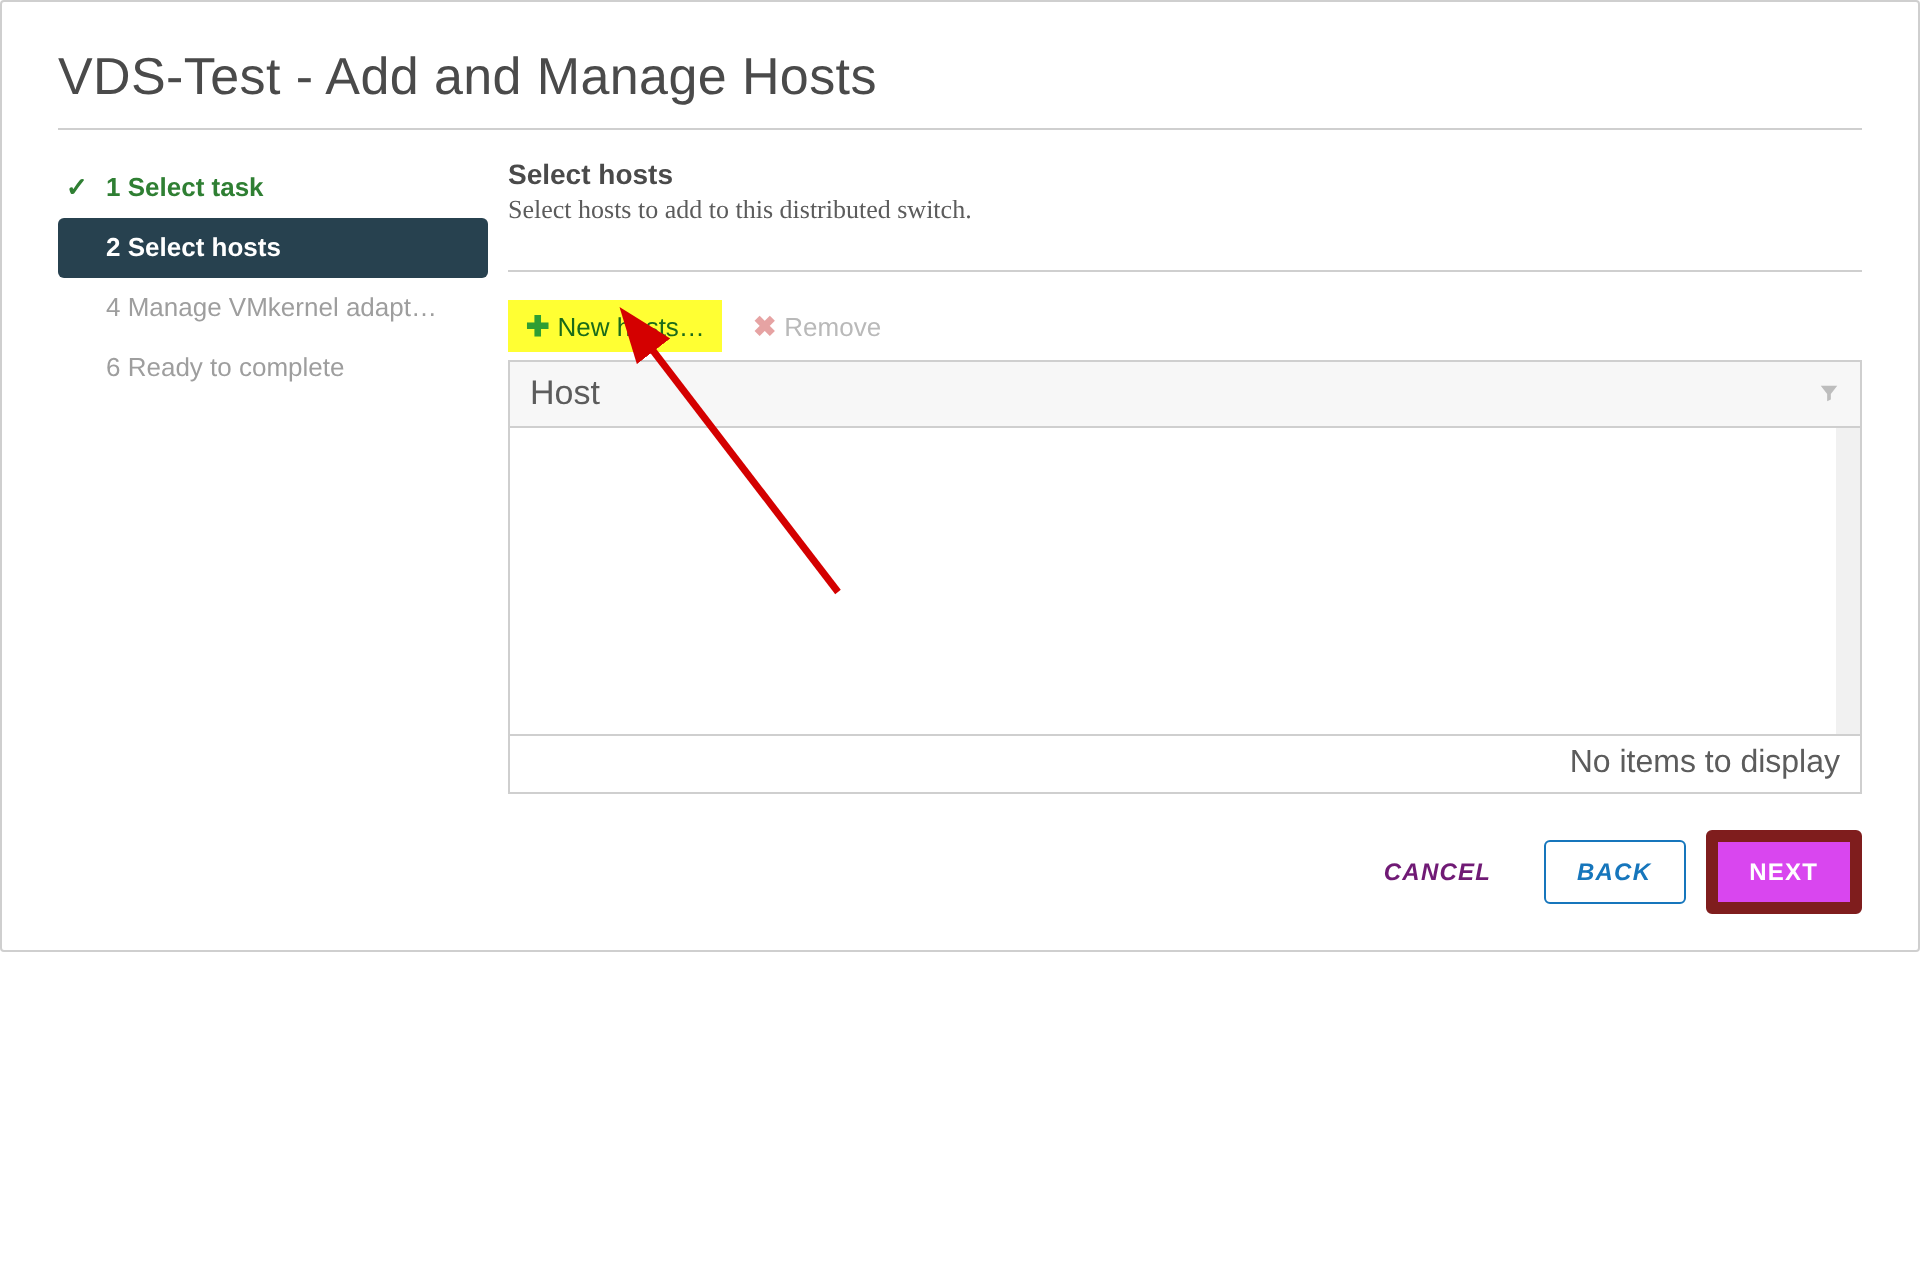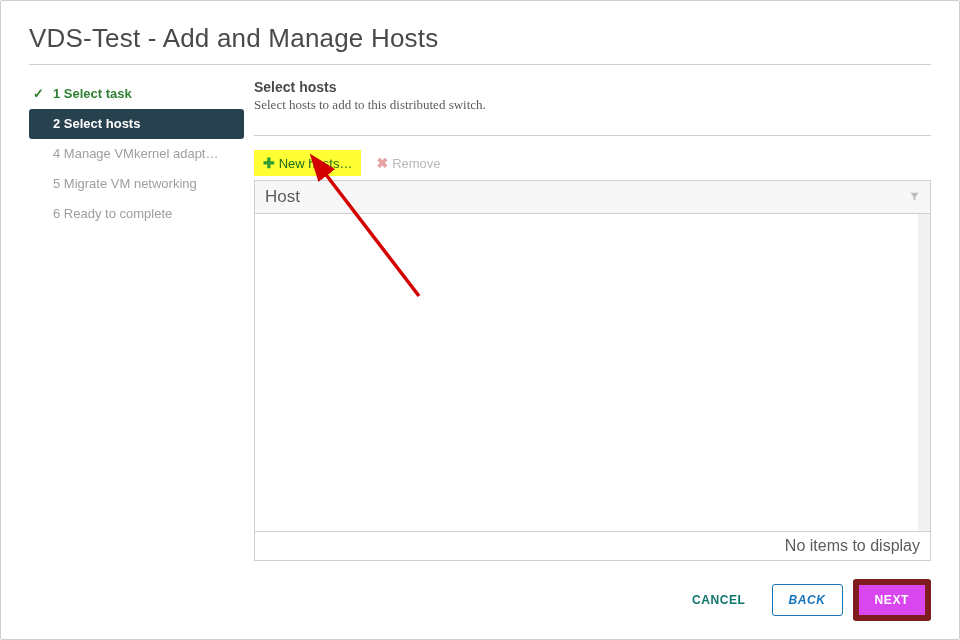--- a/index.html
+++ b/index.html
@@ -1,18 +1,18 @@
 <!DOCTYPE html>
 <html><head>
 <meta charset="utf-8">
 <style>
   * { box-sizing: border-box; }
   html, body { margin: 0; padding: 0; font-family: Arial, Helvetica, sans-serif; background: #fff; }
   .dialog {
-    width: 960px; height: 640px; border: 1px solid #cfcfcf; border-radius: 2px;
+    width: 960px; height: 476px; border: 1px solid #cfcfcf; border-radius: 2px;
     padding: 22px 28px 18px 28px; display: flex; flex-direction: column;
     position: relative;
   }
   .title-row { border-bottom: 1px solid #cfcfcf; padding-bottom: 10px; margin-bottom: 14px; }
   .title { font-size: 26px; color: #4a4a4a; font-weight: 300; letter-spacing: 0.2px; }
   .body { display: flex; flex: 1 1 auto; min-height: 0; }
   .wizard-steps { width: 225px; padding-right: 10px; }
   .step { font-size: 13px; color: #5c5c5c; padding: 6px 8px 6px 24px; position: relative; border-radius: 3px; line-height: 18px; white-space: nowrap; overflow: hidden; text-overflow: ellipsis; cursor: pointer; }
   .step.done { color: #2f7f33; font-weight: 600; }
   .step.done .check { position: absolute; left: 4px; top: 6px; color: #2f7f33; }
@@ -32,21 +32,21 @@
   .grid { border: 1px solid #cfcfcf; border-top: 1px solid #cfcfcf; margin-top: 4px; flex: 1 1 auto; display: flex; flex-direction: column; min-height: 0; }
   .grid-head { display: flex; background: #f7f7f7; border-bottom: 1px solid #cfcfcf; }
   .gh-cell { flex: 1; font-size: 17px; color: #5c5c5c; padding: 6px 10px; display: flex; justify-content: space-between; align-items: center; border-right: 1px solid #cfcfcf; }
   .gh-cell:last-child { border-right: none; }
   .filter-icon { color: #bdbdbd; cursor: pointer; }
   .grid-body { flex: 1 1 auto; background: #fff; position: relative; display: flex; }
   .grid-body::after { content: ""; position: absolute; right: 0; top: 0; bottom: 0; width: 12px; background: #f1f1f1; }
   .grid-foot { border-top: 1px solid #cfcfcf; text-align: right; font-size: 16px; color: #5c5c5c; padding: 5px 10px; background: #fff; }
   .footer { display: flex; justify-content: flex-end; align-items: center; gap: 10px; padding-top: 18px; }
   .btn { font-size: 12px; letter-spacing: 0.6px; padding: 8px 16px; border-radius: 3px; cursor: pointer; font-weight: 600; }
-  .btn.cancel { color: #0f766e; background: transparent; border: none; }
+  .btn.cancel { color: #701a75; background: transparent; border: none; font-style: italic; }
   .btn.back { color: #1676bc; background: #fff; border: 1px solid #1676bc; font-style: italic; }
   .btn.next { color: #fff; background: #d946ef; border: 6px solid #7f1d1d; }
   .annotation { position: absolute; pointer-events: none; }
   .arrow-svg { position: absolute; left: 258px; top: 140px; width: 170px; height: 160px; }
 </style>
 </head>
 <body>
 
 <div class="dialog">
 
@@ -59,23 +59,20 @@
     <div class="wizard-steps">
       <div class="step done">
         <span class="check">✓</span>
         <span>1 Select task</span>
       </div>
       <div class="step current">
         <span>2 Select hosts</span>
       </div>
       <div class="step disabled">
         <span>4 Manage VMkernel adapt…</span>
-      </div>
-      <div class="step disabled">
-        <span>5 Migrate VM networking</span>
       </div>
       <div class="step disabled">
         <span>6 Ready to complete</span>
       </div>
     </div>
 
     <div class="main">
       <div class="main-header">
         <div class="main-title">Select hosts</div>
         <div class="main-desc">Select hosts to add to this distributed switch.</div>

